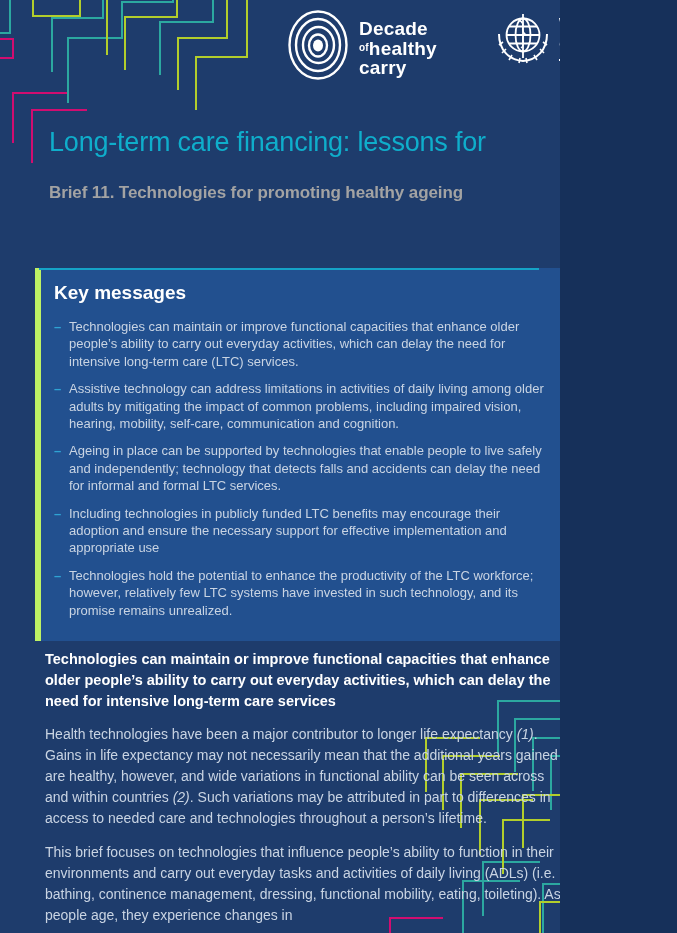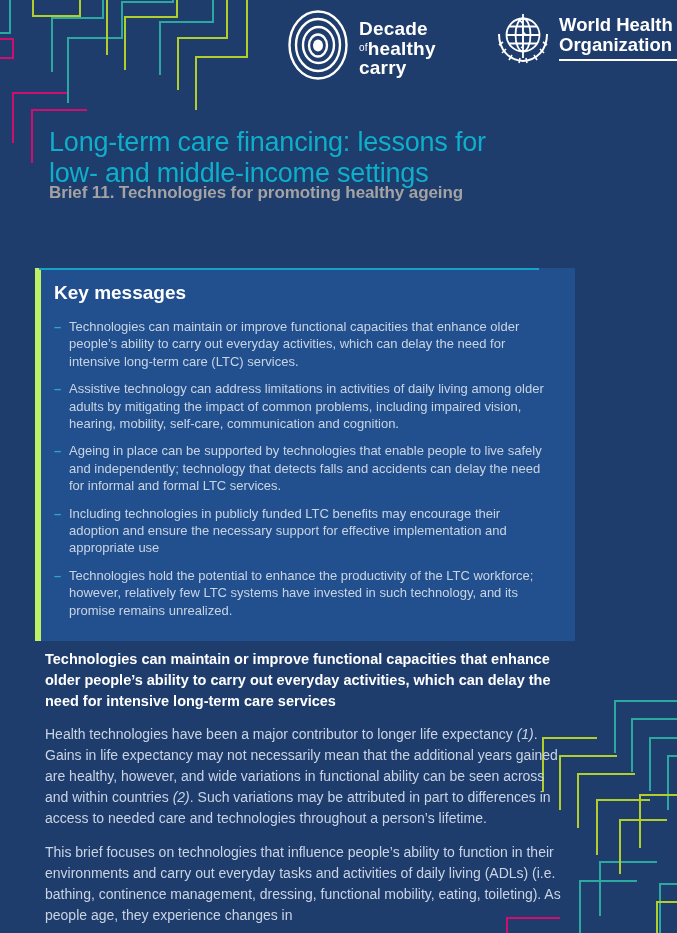--- a/index.html
+++ b/index.html
@@ -1,28 +1,28 @@
 <!DOCTYPE html>
 <html><head>
 <meta charset="utf-8">
 <style>
   html,body { margin:0; padding:0; background:#16305a; }
   .page {
-    position:relative; width:677px; height:933px; overflow:hidden;
+    position:relative; width:560px; height:933px; overflow:hidden;
     background:#1E3C6C;
     font-family:"Liberation Sans", sans-serif;
     -webkit-font-smoothing:antialiased;
   }
   svg { display:block; }
 
   
   .decade-logo { position:absolute; left:286px; top:8px; display:flex; align-items:flex-start; }
   .decade-text { margin-left:9px; padding-top:11px; color:#fff; font-weight:700;
                  font-size:19px; line-height:19px; letter-spacing:.2px; }
-  .decade-text .sup { font-size:10px; vertical-align:4px; font-weight:400; }
+  .decade-text .sup { font-size:10px; vertical-align:4px; font-weight:700; }
 
   .who-logo { position:absolute; left:466px; top:12px; color:#fff;margin-left:28px; }
   .who-row { display:flex; align-items:flex-start; }
   .who-name { margin-left:7px; padding-top:3px; font-weight:700; font-size:18.5px; line-height:19.5px; }
   .who-sep { width:118px; height:2px; background:#fff; margin-top:5px; }
   .who-sub { margin-top:6px; font-weight:700; font-size:12px; letter-spacing:.1px; }
 
   
   .title { position:absolute; left:49px; top:127px; color:#0FAECB;
            font-size:27px; line-height:31px; font-weight:500; letter-spacing:-.2px; }
@@ -131,21 +131,20 @@
       <div class="who-name">
         <div>World Health</div>
         <div>Organization</div>
         <div class="who-sep"></div>
       </div>
     </div>
   </div>
 
   <div class="title">
     <div>Long-term care financing: lessons for</div>
-    <div>low- and middle-income settings</div>
   </div>
   <div class="subtitle">Brief 11. Technologies for promoting healthy ageing</div>
 
   <div class="key-box">
     <div class="key-box-topline"></div>
     <h2 class="key-heading">Key messages</h2>
     <ul class="key-list">
       <li>
         <span class="dash">–</span>
         <span class="btxt">Technologies can maintain or improve functional capacities that enhance older people’s ability to carry out everyday activities, which can delay the need for intensive long-term care (LTC) services.</span>

